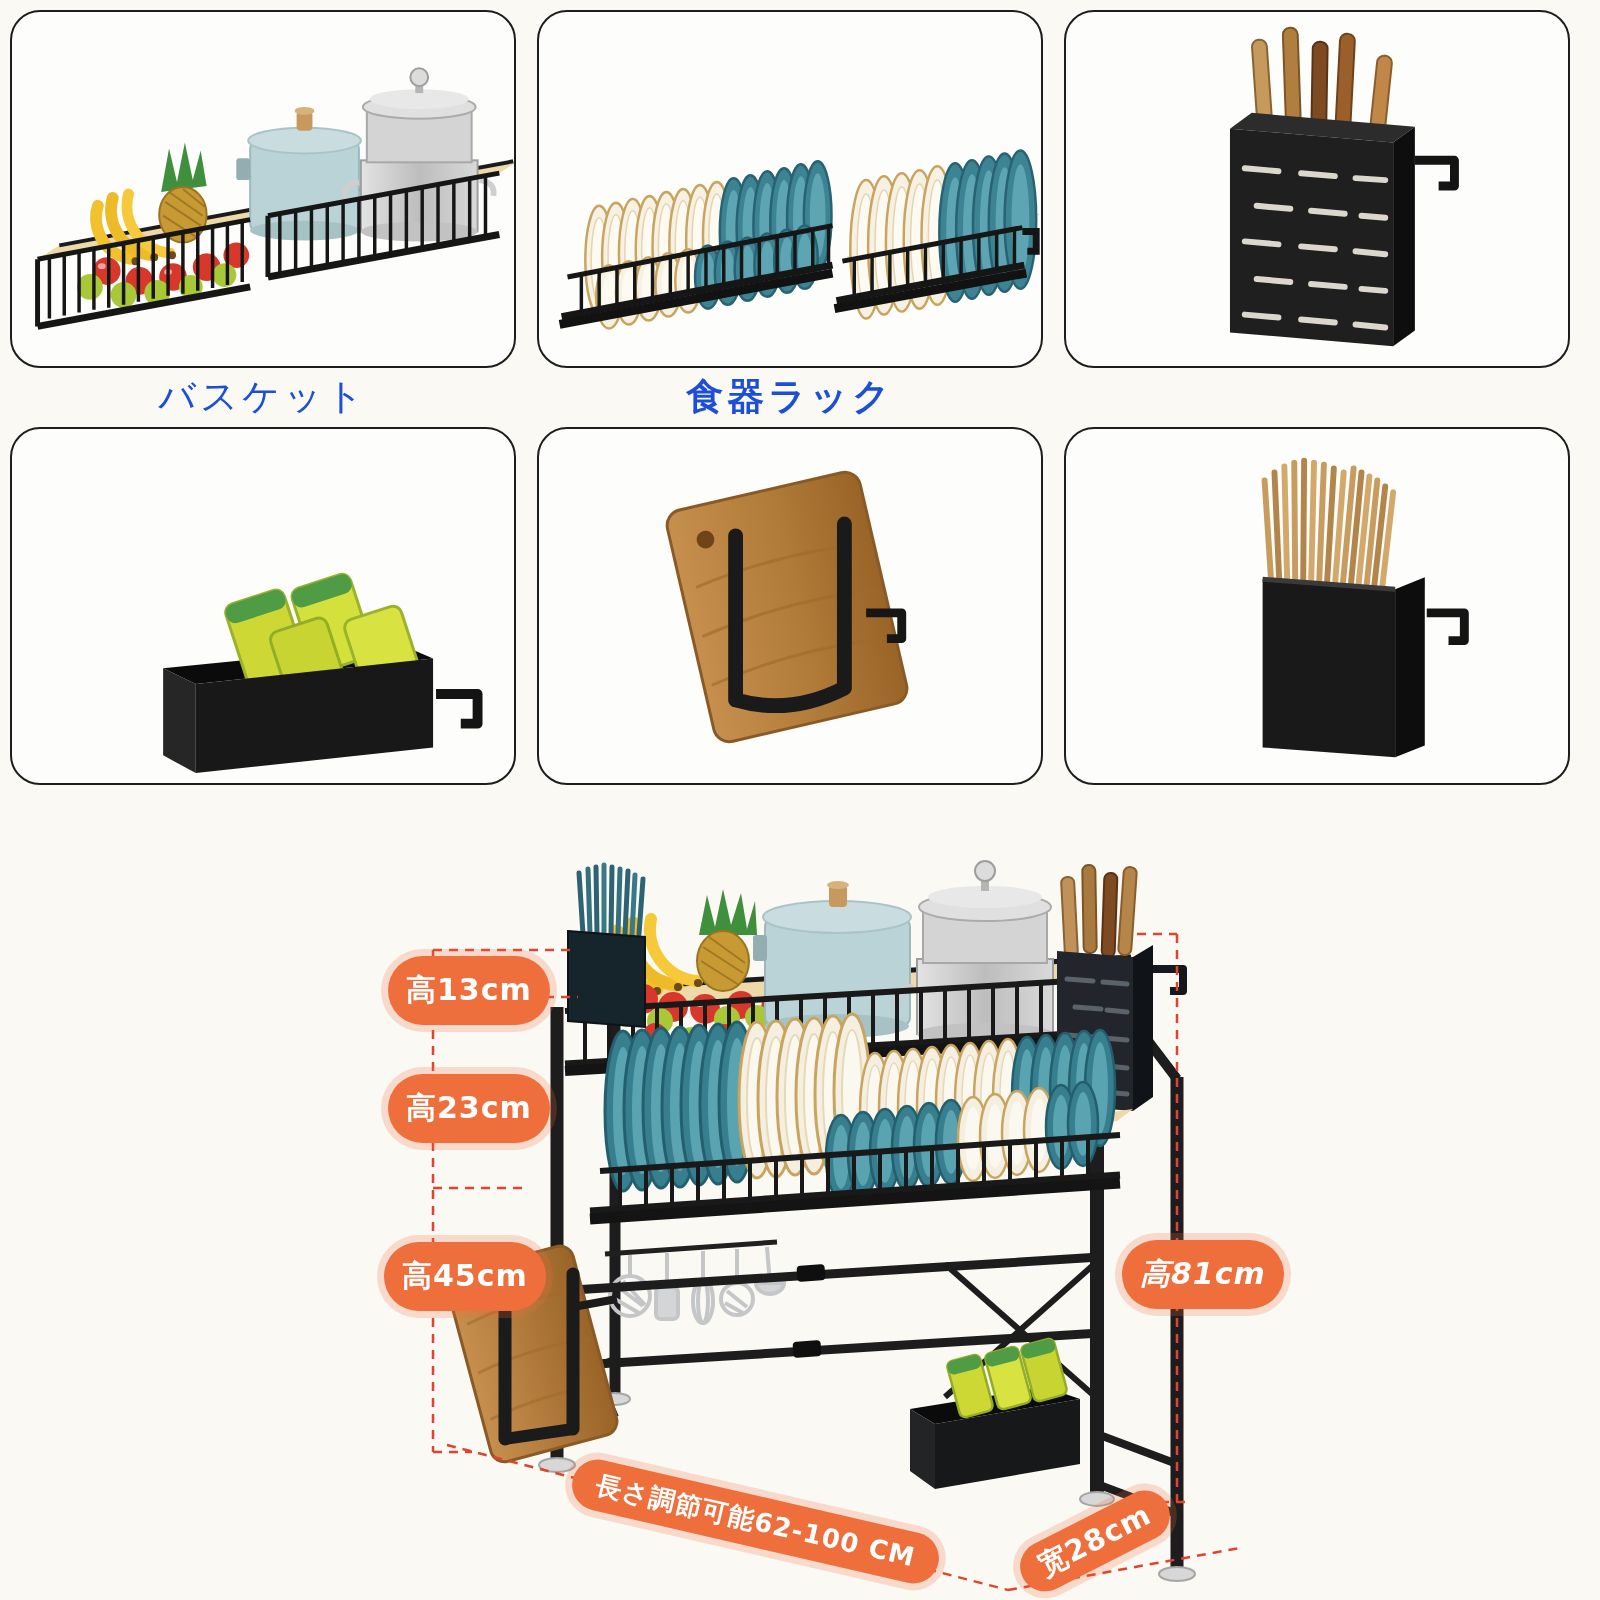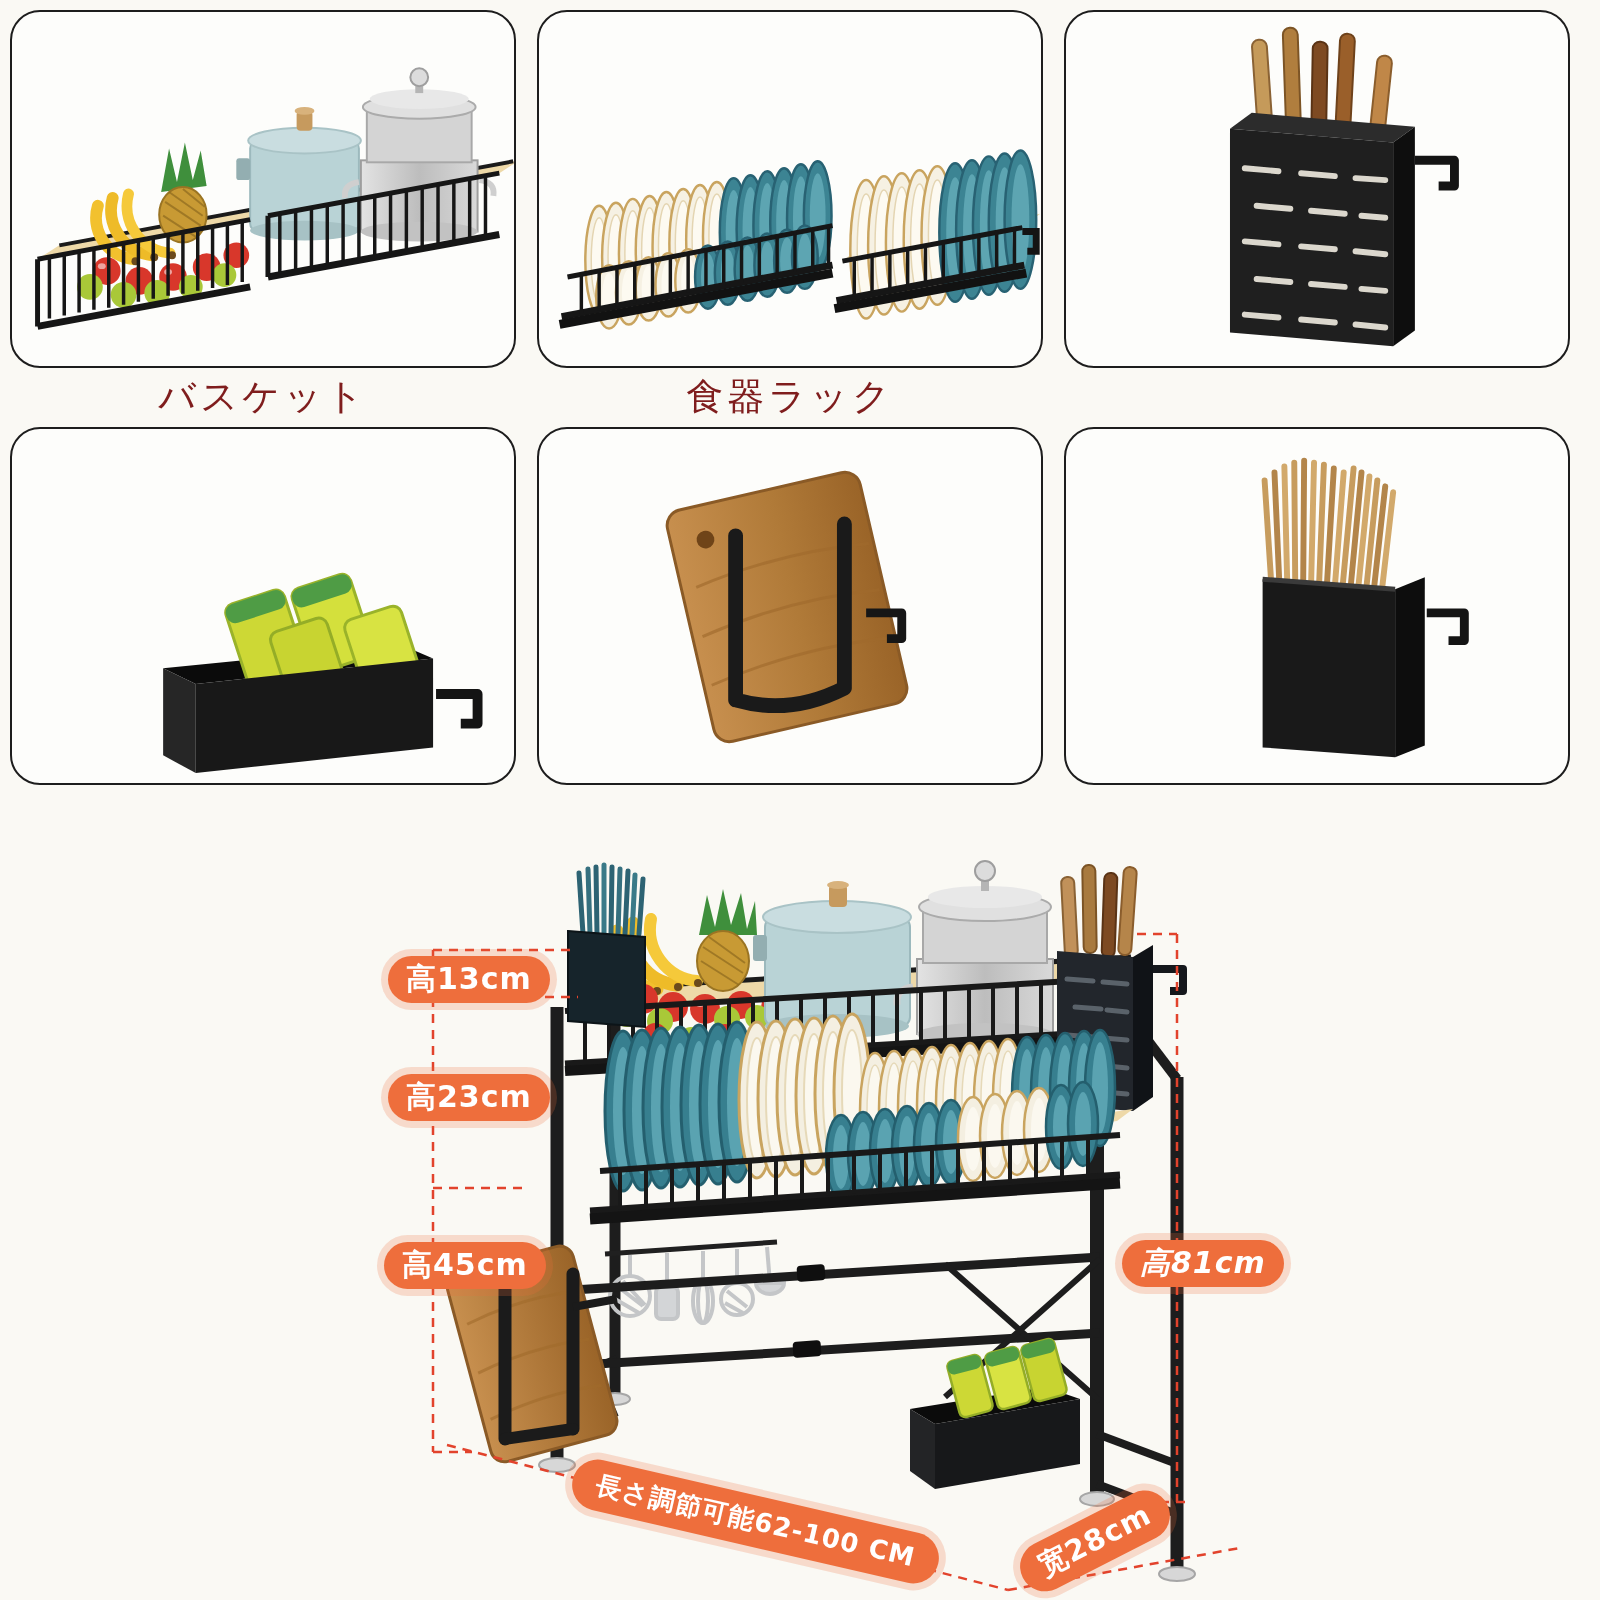--- a/index.html
+++ b/index.html
@@ -2,26 +2,26 @@
 <html><head>
 <meta charset="utf-8">
 <style>
   html,body{margin:0;padding:0;background:#faf9f4;}
   #canvas{position:relative;width:1600px;height:1600px;background:#faf9f4;overflow:hidden;
           font-family:"DejaVu Sans","Liberation Sans",sans-serif;}
   .tile{position:absolute;width:506px;height:358px;background:#fdfdfb;border:2px solid #1d1d1d;
         border-radius:30px;overflow:hidden;box-sizing:border-box;}
   .tile svg{display:block;width:100%;height:100%;}
   .tile-label{position:absolute;width:506px;text-align:center;font-size:37px;font-weight:500;
-              color:#7f1d1d;letter-spacing:4px;white-space:nowrap;}
+              color:#1d4ed8;letter-spacing:4px;white-space:nowrap;}
   #main-illustration{position:absolute;left:405px;top:838px;width:830px;height:762px;z-index:1;}
   #dimension-overlay{position:absolute;left:0;top:0;width:1600px;height:1600px;z-index:2;pointer-events:none;}
   .pill{position:absolute;z-index:3;background:#ee6e3c;color:#fff;font-weight:bold;border-radius:999px;
         display:flex;align-items:center;justify-content:center;white-space:nowrap;
-        box-shadow:0 0 0 7px rgba(239,111,60,.22);font-size:30px;padding:3px 18px;letter-spacing:1px;}
+        box-shadow:0 0 0 7px rgba(239,111,60,.22);font-size:30px;padding:14px 18px;letter-spacing:1px;}
   .pill.rot-len{transform:rotate(13deg);font-size:26px;padding:8px 24px;}
   .pill.rot-wid{transform:rotate(-27deg);font-size:29px;padding:5px 20px;}
 </style>
 </head>
 <body>
 
 <div id="canvas">
 
   <div class="tile" style="left:10px;top:10px;">
     <svg viewBox="0 0 506 358">
@@ -254,21 +254,21 @@
         <line x1="319" y1="160" x2="330" y2="64" stroke="#d2a96b" stroke-width="6"></line>
       </g>
       <polygon points="332,162 362,150 362,320 332,332" fill="#0d0d0d"></polygon>
       <polygon points="198,152 332,162 332,332 198,322" fill="#191919"></polygon>
       <line x1="198" y1="152" x2="332" y2="162" stroke="#3a3a3a" stroke-width="5"></line>
       <path d="M364,186 h38 v28 h-16" stroke="#141414" stroke-width="9" fill="none" stroke-linejoin="round"></path>
     </svg>
   </div>
 
   <div class="tile-label" style="left:10px;top:372px;">バスケット</div>
-  <div class="tile-label" style="left:537px;top:372px;">食器ラック</div>
+  <div class="tile-label" style="left:537px;top:372px;font-weight:bold;">食器ラック</div>
 
   <svg id="main-illustration" viewBox="0 0 830 760">
     <defs>
       <linearGradient id="m-silver" x1="0" y1="0" x2="1" y2="0">
         <stop offset="0" stop-color="#e3e3e3"></stop>
           <stop offset="0.5" stop-color="#bdbdbd"></stop>
           <stop offset="1" stop-color="#d9d9d9"></stop>
       </linearGradient>
       <linearGradient id="m-wood" x1="0" y1="0" x2="1" y2="0">
         <stop offset="0" stop-color="#c78f4e"></stop>

